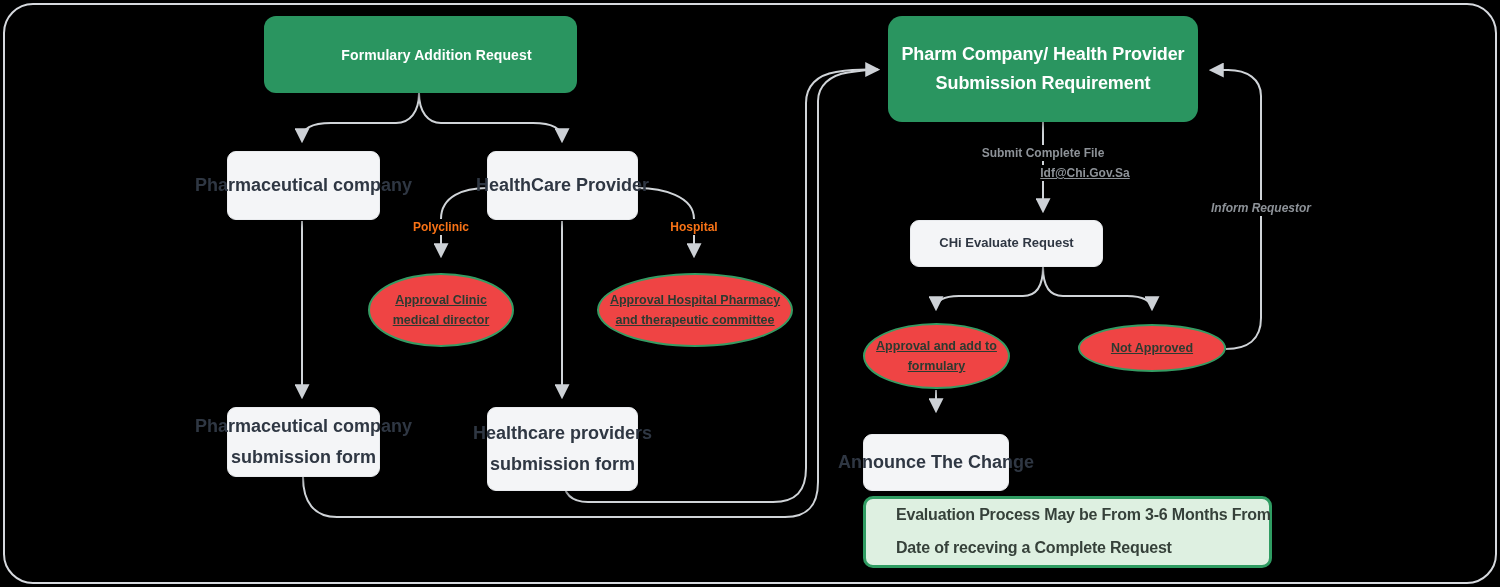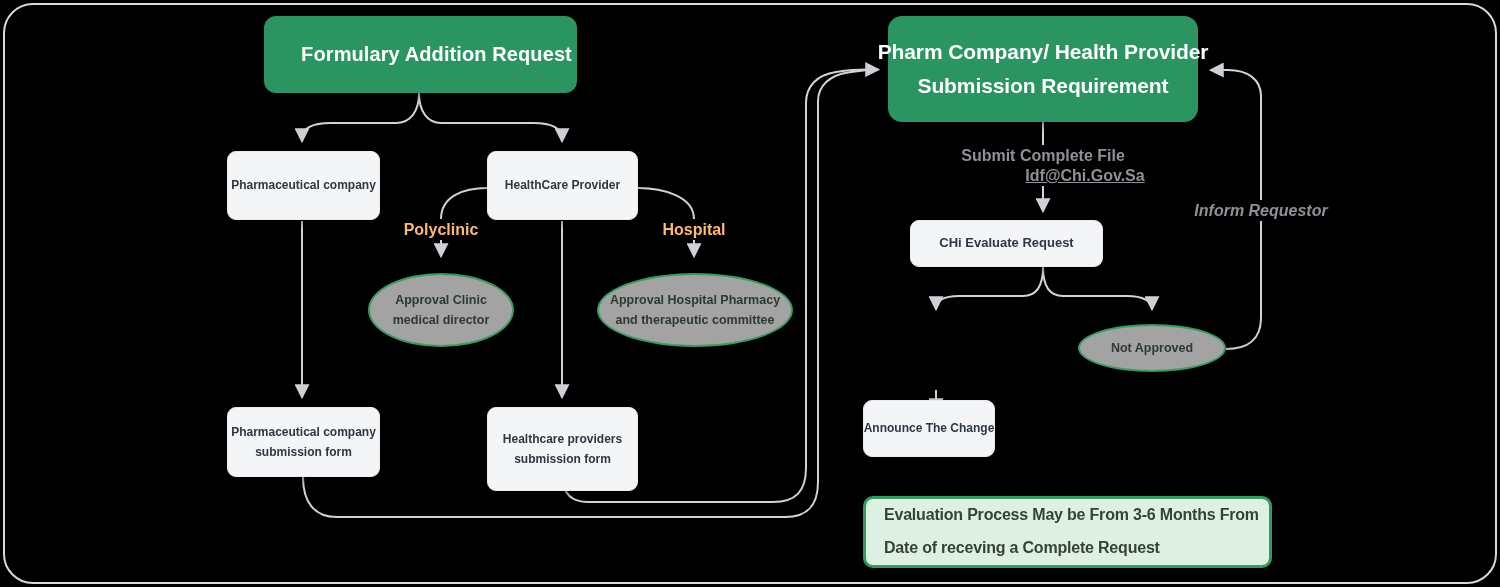--- a/index.html
+++ b/index.html
@@ -13,58 +13,59 @@
   }
   svg.edges{position:absolute;left:0;top:0;width:1500px;height:587px;}
   .node{
     position:absolute;display:flex;flex-direction:column;align-items:center;justify-content:center;
     text-align:center;box-sizing:border-box;white-space:nowrap;
   }
   .gbox{
     background:#2a9560;color:#ffffff;font-weight:bold;border-radius:12px;
     box-shadow:0 3px 8px rgba(0,0,0,.5);
   }
-  .gbox.big{border-radius:14px;font-size:21px;line-height:1.62;letter-spacing:-0.1px;}
-  .gbox.title{font-size:20px;letter-spacing:0.1px;padding-left:32px;}
+  .gbox.big{border-radius:14px;font-size:18px;line-height:1.62;letter-spacing:-0.1px;}
+  .gbox.title{font-size:14px;letter-spacing:0.1px;padding-left:32px;}
   .wbox{
-    background:#f4f5f7;color:#2f3743;border-radius:9px;font-weight:bold;font-size:12px;
+    background:#f4f5f7;color:#2f3743;border-radius:9px;font-weight:bold;font-size:18px;
     line-height:1.7;border:1px solid #e9ebee;box-shadow:0 3px 7px rgba(0,0,0,.45);
   }
   .ellipse{
-    background:#a3a3a3;border:2.5px solid #359c63;border-radius:50%;
+    background:#ef4444;border:2.5px solid #359c63;border-radius:50%;
     color:#2c3a30;font-weight:bold;font-size:12.5px;line-height:1.6;
     box-shadow:0 3px 7px rgba(0,0,0,.45);
+    text-decoration:underline;
   }
   .note{
     position:absolute;background:#def0e1;border:3px solid #2f9c62;border-radius:10px;
     color:#36413a;font-weight:bold;font-size:16px;line-height:2.05;
     display:flex;flex-direction:column;justify-content:center;align-items:flex-start;
-    padding:0 18px;box-sizing:border-box;white-space:nowrap;letter-spacing:-0.2px;
+    padding:0 30px;box-sizing:border-box;white-space:nowrap;letter-spacing:-0.2px;
   }
   .edge-label{
     position:absolute;transform:translateX(-50%);background:#000;padding:1px 7px;
-    font-size:16px;font-weight:bold;white-space:nowrap;line-height:1.2;
+    font-size:12px;font-weight:bold;white-space:nowrap;line-height:1.2;
   }
-  .edge-label.dark{color:#fdba74;}
+  .edge-label.dark{color:#f97316;}
   .edge-label.gray{color:#8d9298;}
   .email-link{color:#8d9298;text-decoration:underline;cursor:pointer;}
 
   
   .n-formulary   {left:264px;top:16px;width:313px;height:77px;}
   .n-complete    {left:888px;top:16px;width:310px;height:106px;}
   .n-pharma      {left:227px;top:151px;width:153px;height:69px;}
   .n-provider    {left:487px;top:151px;width:151px;height:69px;}
   .n-ellclinic   {left:368px;top:273px;width:146px;height:74px;}
   .n-ellhosp     {left:597px;top:273px;width:196px;height:74px;}
   .n-pharmasub   {left:227px;top:407px;width:153px;height:70px;}
   .n-providersub {left:487px;top:407px;width:151px;height:84px;}
   .n-chi         {left:910px;top:220px;width:193px;height:47px;font-size:13px;}
   .n-approve     {left:863px;top:323px;width:147px;height:66px;}
   .n-notapproved {left:1078px;top:324px;width:148px;height:48px;}
-  .n-announce    {left:863px;top:400px;width:132px;height:57px;}
+  .n-announce    {left:863px;top:434px;width:146px;height:57px;}
   .n-note        {left:863px;top:496px;width:409px;height:72px;}
 
   .l-polyclinic{left:441px;top:219px;}
   .l-hospital  {left:694px;top:219px;}
   .l-submit1   {left:1043px;top:145px;}
   .l-submit2   {left:1043px;top:165px;margin-left:42px;}
   .l-inform    {left:1261px;top:200px;font-style:italic;}
 </style>
 </head>
 <body>
@@ -142,20 +143,24 @@
   <div class="node ellipse n-ellclinic">
     <div>Approval Clinic</div>
     <div>medical director</div>
   </div>
 
   <div class="node ellipse n-ellhosp">
     <div>Approval Hospital Pharmacy</div>
     <div>and therapeutic committee</div>
   </div>
 
+  <div class="node ellipse n-approve">
+    <div>Approval and add to</div>
+    <div>formulary</div>
+  </div>
 
   <div class="node ellipse n-notapproved">
     <div>Not Approved</div>
   </div>
 
   <div class="note n-note">
     <div>Evaluation Process May be From 3-6 Months From</div>
     <div>Date of receving a Complete Request</div>
   </div>
 

